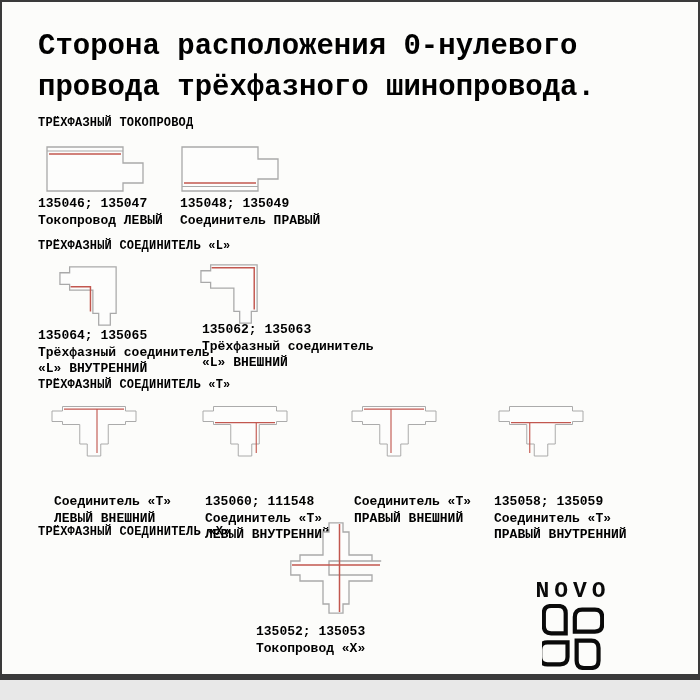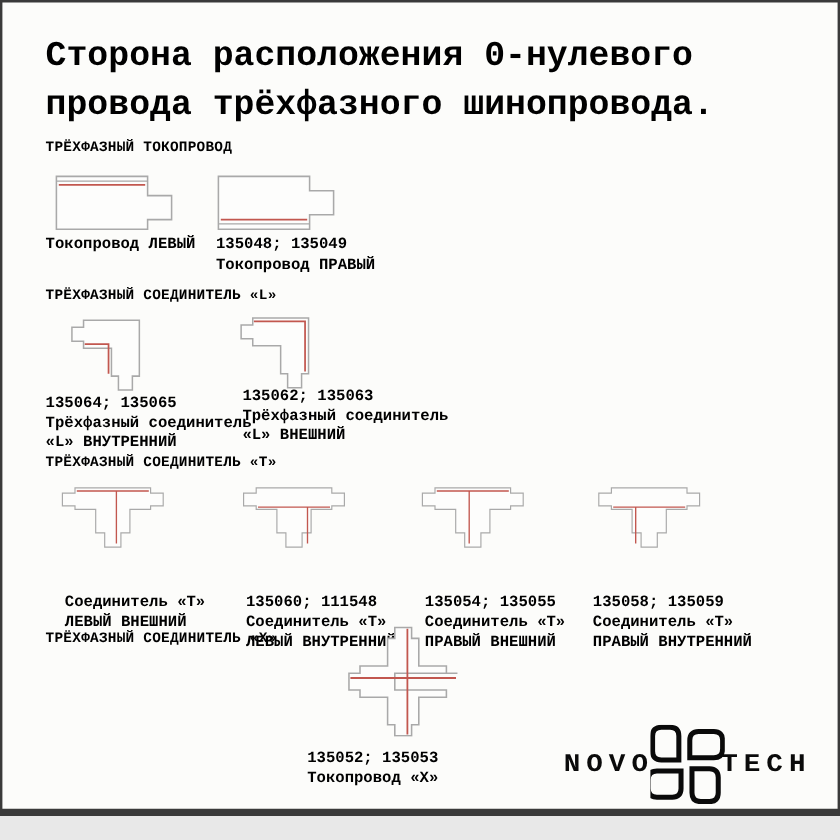--- a/index.html
+++ b/index.html
@@ -10,51 +10,52 @@
   }
   .title{position:absolute;left:36px;top:24px;margin:0;font-size:29px;line-height:41px;font-weight:bold;}
   .sec-h{position:absolute;left:36px;font-size:12px;font-weight:bold;white-space:nowrap;letter-spacing:.2px;}
   .lbl{position:absolute;font-size:13px;font-weight:bold;line-height:16.5px;white-space:nowrap;}
   .lbl.center{text-align:left;white-space:normal;}
   .diagram{position:absolute;}
   .outline{fill:#fdfdfc;stroke:var(--outline,#a9a9a9);stroke-width:1.3;stroke-linejoin:miter;}
   .thin{fill:none;stroke:var(--outline,#a9a9a9);stroke-width:1;}
   .nline{fill:none;stroke:var(--red,#c2574f);stroke-width:1.5;}
   .logo{position:absolute;left:448px;top:596px;width:246px;height:78px;
-        display:flex;align-items:center;justify-content:center;}
+        display:flex;align-items:center;justify-content:center;flex-direction:column;}
   .logo-text{font-size:23px;font-weight:bold;letter-spacing:5px;color:#0a0a0a;transform:scaleY(.92);}
   .pinwheel{flex:0 0 auto;margin:0 -3px;}
   .petal{fill:none;stroke:#0a0a0a;stroke-width:4.6;}
 </style>
 </head>
 <body>
 
 <div class="sheet">
 
   <h1 class="title"><span>Сторона расположения 0-нулевого</span><br><span>провода трёхфазного шинопровода.</span></h1>
 
   <div class="sec-h" style="top:114px">ТРЁХФАЗНЫЙ ТОКОПРОВОД</div>
 
   <svg class="diagram" style="left:43px;top:141px" width="100" height="52" viewBox="0 0 100 52">
     <path class="outline" d="M2,4 H78 V20 H98 V40 H78 V48 H2 Z"></path>
     <path class="thin" d="M2,8 H78"></path>
     <path class="nline" d="M4,11 H76"></path>
   </svg>
   <div class="lbl" style="left:36px;top:194px">
+    <div>135046; 135047</div>
     <div>Токопровод ЛЕВЫЙ</div>
   </div>
 
   <svg class="diagram" style="left:178px;top:141px" width="100" height="52" viewBox="0 0 100 52">
     <path class="outline" d="M2,4 H78 V16 H98 V36 H78 V48 H2 Z"></path>
     <path class="thin" d="M2,43.5 H78"></path>
     <path class="nline" d="M4,40 H76"></path>
   </svg>
   <div class="lbl" style="left:178px;top:194px">
     <div>135048; 135049</div>
-    <div>Токопровод ПРАВЫЙ</div>
+    <div>Соединитель ПРАВЫЙ</div>
   </div>
 
   <div class="sec-h" style="top:237px">ТРЁХФАЗНЫЙ СОЕДИНИТЕЛЬ «L»</div>
 
   <svg class="diagram" style="left:56px;top:263px" width="62" height="62" viewBox="0 0 64 64">
     <path class="outline" d="M12,2 H60 V50 H54 V62 H42 V50 H36 V26 H12 V20 H2 V8 H12 Z"></path>
     <path class="nline" d="M13,22.5 H33.5 V48"></path>
   </svg>
   <div class="lbl" style="left:36px;top:326px">
     <div>135064; 135065</div>
@@ -91,21 +92,20 @@
     <div>135060; 111548</div>
     <div>Соединитель «Т»</div>
     <div>ЛЕВЫЙ ВНУТРЕННИЙ</div>
   </div>
 
   <svg class="diagram" style="left:347px;top:400px" width="90" height="57" viewBox="0 0 120 76">
     <path class="outline" d="M18,6 H102 V12 H116 V26 H102 V30 H79 V56 H69 V72 H51 V56 H41 V30 H18 V26 H4 V12 H18 Z"></path>
     <path class="nline" d="M20,9.5 H100 M56,9.5 V68"></path>
   </svg>
   <div class="lbl" style="left:352px;top:492px">
-    <div>135054; 135055</div>
     <div>Соединитель «Т»</div>
     <div>ПРАВЫЙ ВНЕШНИЙ</div>
   </div>
 
   <svg class="diagram" style="left:494px;top:400px" width="90" height="57" viewBox="0 0 120 76">
     <path class="outline" d="M18,6 H102 V12 H116 V26 H102 V30 H79 V56 H69 V72 H51 V56 H41 V30 H18 V26 H4 V12 H18 Z"></path>
     <path class="nline" d="M20,27.5 H100 M45,27.5 V68"></path>
   </svg>
   <div class="lbl" style="left:492px;top:492px">
     <div>135058; 135059</div>

